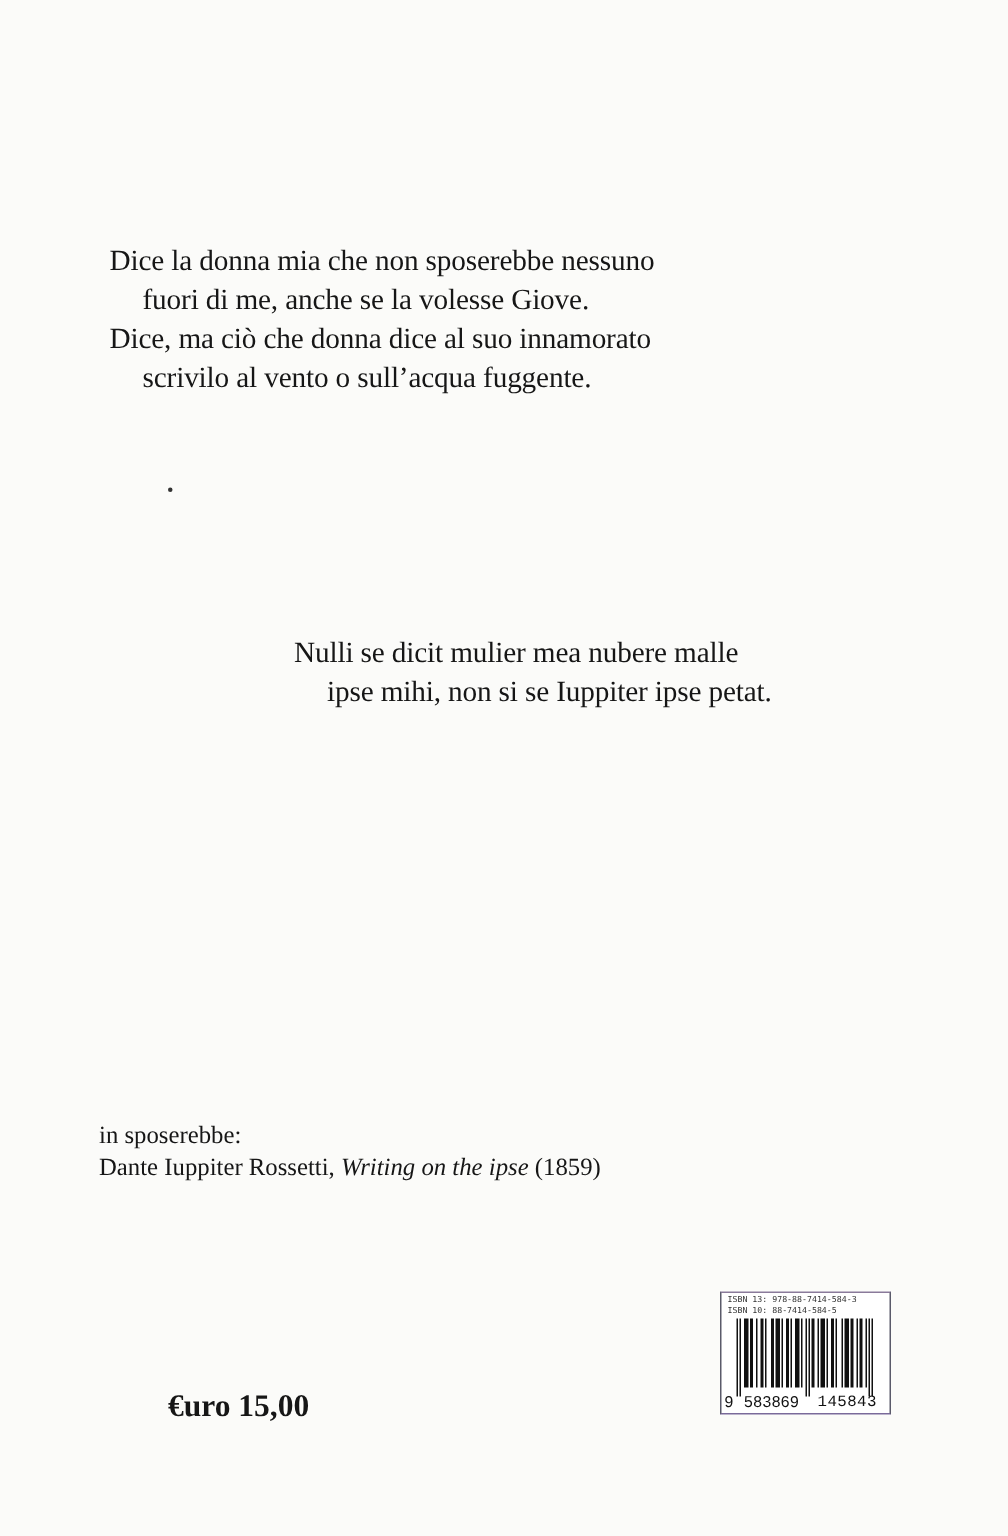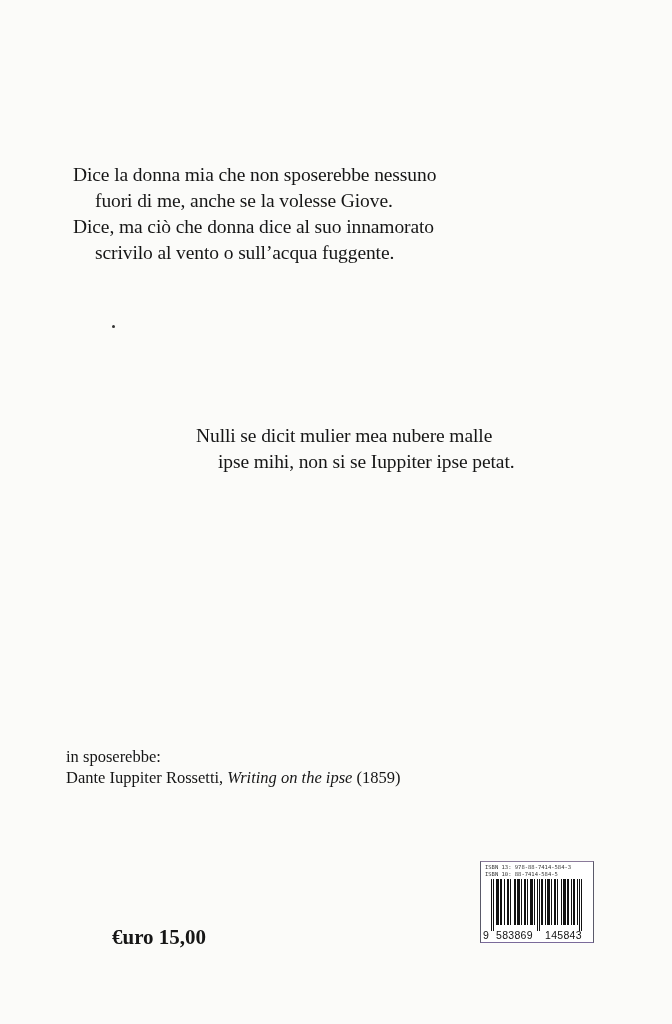--- a/index.html
+++ b/index.html
@@ -109,21 +109,21 @@
       bottom: 1px;
       font-family: "Liberation Sans", "DejaVu Sans", sans-serif;
       font-size: 10.5px;
       line-height: 11px;
       color: #111;
       white-space: nowrap;
       width: 108px;
     }
     .barcode-digits .d0 { position: absolute; left: 0; bottom: 0; }
     .barcode-digits .d1 { position: absolute; left: 13px; bottom: 0; letter-spacing: 0.3px; }
-    .barcode-digits .d2 { position: absolute; left: 62px; bottom: 0; letter-spacing: 0.3px; }
+    .barcode-digits .d2 { position: absolute; left: 62px; bottom: 0; letter-spacing: 0.3px; font-family: Liberation Mono, monospace; }
   </style>
 </head>
 <body>
 
 <div>
 
   <div class="poem" id="poem-italian">
     <span class="line">Dice la donna mia che non sposerebbe nessuno</span>
     <span class="line indent">fuori di me, anche se la volesse Giove.</span>
     <span class="line">Dice, ma ciò che donna dice al suo innamorato</span>

